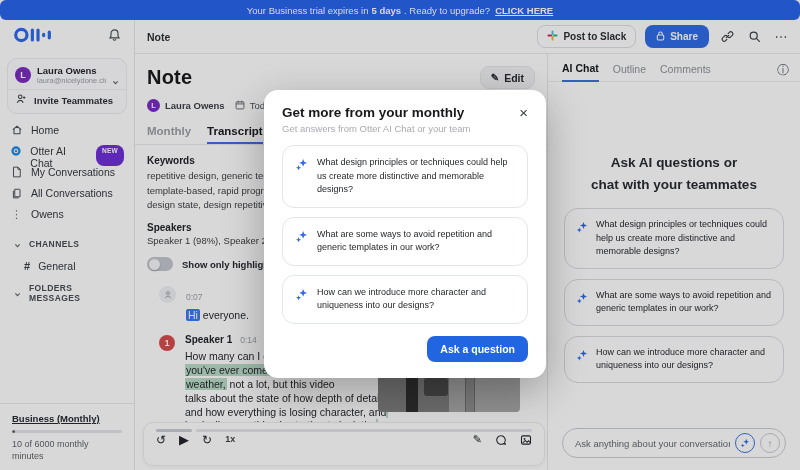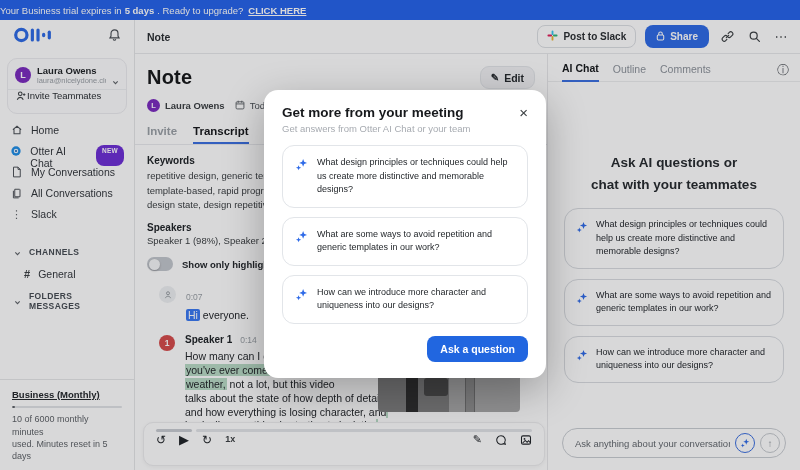--- a/index.html
+++ b/index.html
@@ -1,37 +1,37 @@
 <!DOCTYPE html>
 <html><head>
 <meta charset="utf-8">
 <style>
   * { margin:0; padding:0; box-sizing:border-box; }
   html,body { width:800px; height:470px; }
   body { font-family:"Liberation Sans", sans-serif; background:#fff; overflow:hidden; }
   .app { position:relative; width:800px; height:470px; background:#fff; overflow:hidden; }
 
   
-  .banner { height:20px; background:#2563eb; color:#fff; display:flex; align-items:center; font-size:9.5px; gap:3px; }
+  .banner { height:20px; background:#2563eb; color:#fff; display:flex; align-items:center; justify-content:center; font-size:9.5px; gap:3px;border-radius:6px; }
   .banner .b { font-weight:bold; }
   .banner .link { font-weight:bold; text-decoration:underline; cursor:pointer; margin-left:2px; }
 
   .content-row { display:flex; height:450px; }
 
   
   .sidebar { width:135px; background:#fff; border-right:1px solid #e5e6e8; position:relative; flex:none; }
   .logo-row { height:34px; display:flex; align-items:center; justify-content:space-between; padding:0 13px 0 14px; }
   .user-card { margin:4px 7px 0 7px; border:1px solid #ececf0; background:#fdfdfe; border-radius:10px; padding:5px 7px 3px 7px; }
   .user-row { display:flex; align-items:center; gap:6px; height:22px; cursor:pointer; }
   .avatar-sm { width:16px; height:16px; border-radius:50%; background:#7b2bbf; color:#fff; font-size:9px; font-weight:bold; display:flex; align-items:center; justify-content:center; flex:none; }
   .user-meta { flex:1; min-width:0; }
   .user-name { font-size:9.5px; font-weight:bold; color:#1f2327; line-height:1.2; }
   .user-email { font-size:7.5px; color:#9aa0a6; white-space:nowrap; overflow:hidden; }
   .card-divider { border-top:1px solid #eef0f2; margin:3px -7px 0 -7px; }
-  .invite-row { display:flex; align-items:flex-start; height:20px; cursor:pointer; font-size:9.5px; font-weight:normal; color:#2b2f33; }
+  .invite-row { display:flex; align-items:center; gap:7px; height:20px; cursor:pointer; font-size:9.5px; font-weight:bold; color:#2b2f33; }
   .nav { margin-top:10px; }
   .nav-item { height:21px; display:flex; gap:8px; padding:0 10px; font-size:10.5px; color:#33373c; font-weight:500; cursor:pointer; }
   .nav-item .glyph { width:13px; display:flex; justify-content:center; color:#5f6368; }
   .badge-new { margin-left:auto; background:#6d2fd6; color:#fff; font-size:6.5px; font-weight:bold; padding:2px 6px; border-radius:8px; letter-spacing:.3px; }
   .section-h { display:flex; align-items:center; gap:8px; padding:0 14px; height:22px; font-size:8.5px; font-weight:bold; color:#474d54; letter-spacing:.4px; cursor:pointer; }
   .chan-item { display:flex; align-items:center; gap:8px; padding:0 14px 0 24px; height:22px; font-size:10.5px; font-weight:500; color:#33373c; cursor:pointer; }
   .hash { font-size:11px; font-weight:bold; color:#3c4043; }
   .plan-box { position:absolute; left:0; right:0; bottom:0; border-top:1px solid #e6e7e9; padding:9px 12px 8px 12px; background:#fff; }
   .plan-name { font-size:9.5px; font-weight:bold; color:#24282c;text-decoration:underline; }
   .plan-bar { height:2.5px; background:#e1e3e6; border-radius:2px; margin-top:6px; position:relative; overflow:hidden; }
@@ -228,25 +228,25 @@
           <span class="glyph">
             <svg width="12" height="12" viewBox="0 0 16 16">
                 <path d="M5 3h6.5l.5.5V13H5z" fill="none" stroke="#4a4f55" stroke-width="1.3"></path>
                 <path d="M3.2 5v9.5h7" fill="none" stroke="#4a4f55" stroke-width="1.3"></path>
               </svg>
           </span>
           <span>All Conversations</span>
         </div>
         <div class="nav-item">
           <span class="glyph" style="font-size:11px;color:#5f6368">⋮</span>
-          <span>Slack</span>
-        </div>
-      </div>
-
-      <div style="margin-top:12px">
+          <span>Owens</span>
+        </div>
+      </div>
+
+      <div style="margin-top:4px">
         <div class="section-h">
           <span class="chev"><svg width="7" height="7" viewBox="0 0 8 8">
                 <path d="M1.5 2.8 4 5.3 6.5 2.8" fill="none" stroke="#5f6368" stroke-width="1.3"></path>
               </svg></span>
           <span>CHANNELS</span>
         </div>
         <div class="chan-item">
           <span class="hash">#</span>
           <span>General</span>
         </div>
@@ -258,21 +258,20 @@
         </div>
       </div>
 
       <div class="plan-box">
         <div class="plan-name">Business (Monthly)</div>
         <div class="plan-bar">
             <div class="plan-bar-fill"></div>
           </div>
         <div class="plan-usage">
           <span style="display:block">10 of 6000 monthly minutes</span>
-          <span style="display:block">used. Minutes reset in 5 days</span>
         </div>
       </div>
     </div>
 
     <div class="main-col">
       <div class="topbar">
         <span class="doc-title">Note</span>
         <div class="topbar-actions">
           <button class="btn-slack">
             <span>
@@ -328,21 +327,21 @@
             <span style="margin-left:5px">
               <svg width="10" height="10" viewBox="0 0 14 14">
                   <rect x="1.5" y="2.5" width="11" height="10" rx="1.5" fill="none" stroke="#5f6368" stroke-width="1.3"></rect>
                   <path d="M4.5 1v3M9.5 1v3M1.5 5.5h11" stroke="#5f6368" stroke-width="1.3"></path>
                 </svg>
             </span>
             <span class="meta-date">Today at 6:56 pm</span>
           </div>
 
           <div class="tabs-row">
-            <span class="tab inactive">Invite</span>
+            <span class="tab inactive">Monthly</span>
             <span class="tab active">Transcript</span>
           </div>
           <div class="main-divider"></div>
 
           <div class="kw-label">Keywords</div>
           <div style="margin-top:3px;max-width:372px">
             <div class="kw-line">repetitive design, generic templates and designs,</div>
             <div class="kw-line">template-based, rapid progress, design concepts,</div>
             <div class="kw-line">design state, design repetitiveness</div>
           </div>
@@ -476,21 +475,21 @@
           </div>
         </div>
       </div>
     </div>
   </div>
 
   <div class="overlay"></div>
 
   <div class="modal">
     <div class="modal-head">
-      <span class="modal-title">Get more from your meeting</span>
+      <span class="modal-title">Get more from your monthly</span>
       <button class="modal-close">×</button>
     </div>
     <div class="modal-subtext">Get answers from Otter AI Chat or your team</div>
 
     <div class="modal-cards">
       <div class="modal-card">
         <span class="spark"><svg width="13" height="13" viewBox="0 0 20 20">
               <path d="M12.5 1.5l1.6 4.4 4.4 1.6-4.4 1.6-1.6 4.4-1.6-4.4-4.4-1.6 4.4-1.6z" fill="#2f6be8"></path>
               <path d="M5.5 11l1.1 2.9 2.9 1.1-2.9 1.1-1.1 2.9-1.1-2.9-2.9-1.1 2.9-1.1z" fill="#2f6be8"></path>
             </svg></span>

